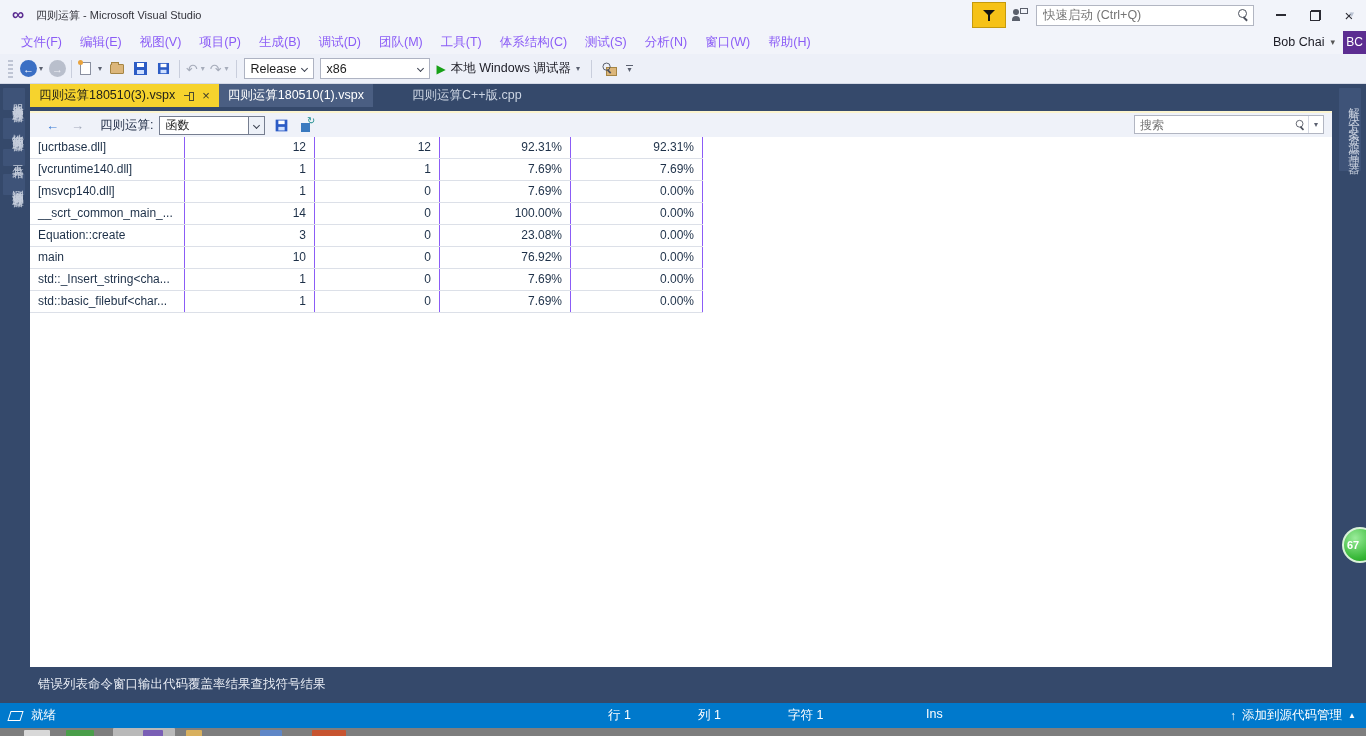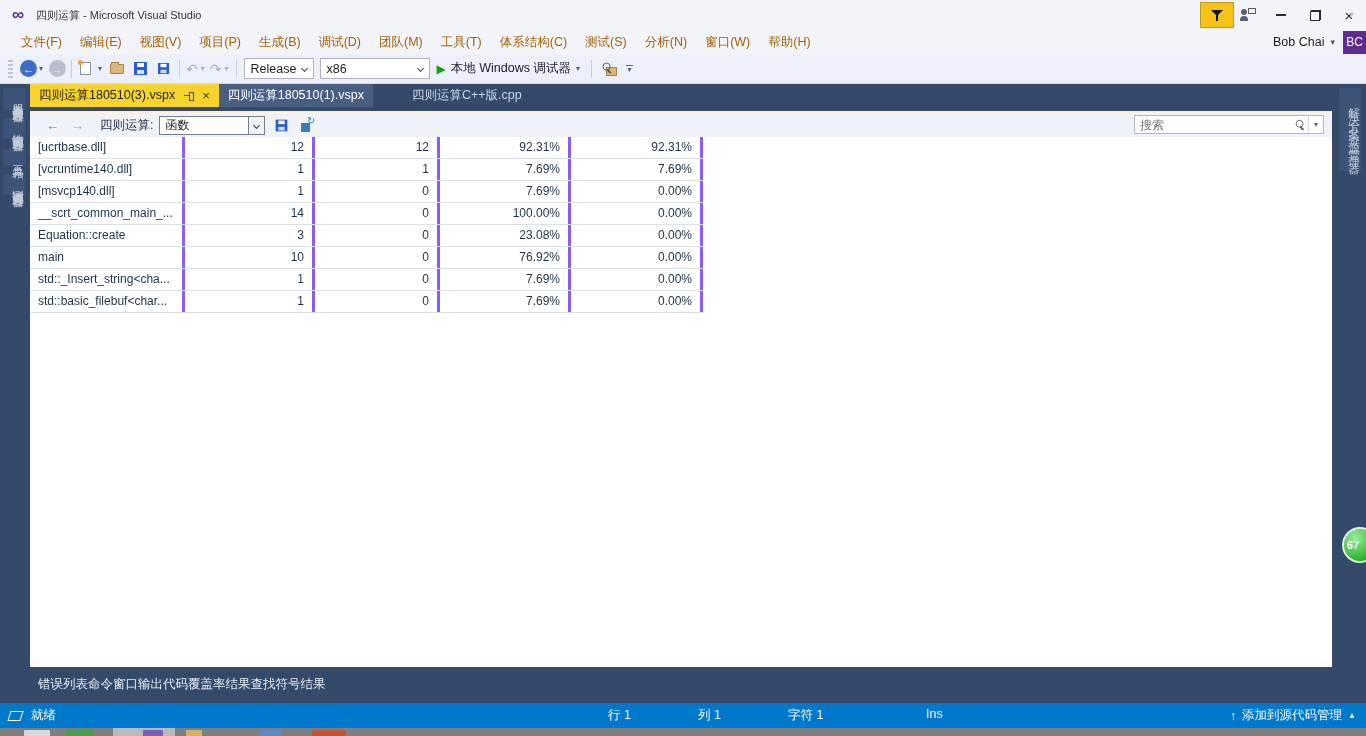--- a/index.html
+++ b/index.html
@@ -27,21 +27,21 @@
   .magnifier::after { content:""; position:absolute; width:5px; height:1.5px; background:#4b505c; transform:rotate(45deg); left:6px; top:8.5px; }
   .winbtn { width:34px; height:30px; display:flex; align-items:center; justify-content:center; color:#2b2b33; font-size:13px; }
   .minline { width:10px; height:2px; background:#2b2b33; }
   .restore-ico { position:relative; width:11px; height:11px; }
   .restore-ico::before { content:""; position:absolute; top:0; right:0; width:8px; height:8px; border:1px solid #2b2b33; }
   .restore-ico::after { content:""; position:absolute; bottom:0; left:0; width:8px; height:8px; border:1px solid #2b2b33; background:#F2F4FA; }
   .close-glyph { font-size:15px; }
 
   
   .menubar { height:24px; background:#F2F4FA; display:flex; align-items:center; padding-left:12px; position:relative; }
-  .menu-item { padding:0 9px; font-size:12.5px; color:#a16207; height:24px; line-height:24px; }
+  .menu-item { padding:0 9px; font-size:12.5px; color:#8b5cf6; height:24px; line-height:24px; }
   .menu-right { position:absolute; right:0; top:0; height:24px; display:flex; align-items:center; }
   .user-name { color:#1b1b24; margin-right:6px; }
   .user-caret { color:#555; font-size:9px; margin-right:8px; }
   .avatar { width:23px; height:23px; background:#5C2D91; color:#fff; font-size:12px; display:flex; align-items:center; justify-content:center; }
 
   
   .toolbar { height:30px; background:#EDF0F8; display:flex; align-items:center; padding-left:4px; border-bottom:1px solid #D4D9E6; }
   .grip { width:5px; height:18px; margin:0 4px; background:repeating-linear-gradient(#bfc5d4 0 2px, transparent 2px 4px); }
   .tb-sep { width:1px; height:18px; background:#C9CEDC; margin:0 4px; }
   .navcircle { width:17px; height:17px; border-radius:50%; background:#3A6FC4; color:#fff; font-size:11px; display:flex; align-items:center; justify-content:center; margin:0 1px 0 3px; }
@@ -117,21 +117,21 @@
   .thead { display:flex; border-bottom:1px solid #C7CDD8; background:#fff; }
   .th { height:23px; line-height:23px; padding:0 8px; border-right:1px solid #CPD; border-right:1px solid #C9D0DC; white-space:nowrap; overflow:hidden; text-align:right; font-size:12px; color:#1d3048; }
   .th:nth-of-type(1) { width:155px; text-align:left; }
   .th:nth-of-type(2) { width:130px; }
   .th:nth-of-type(3) { width:125px; }
   .th:nth-of-type(4) { width:131px; }
   .th:nth-of-type(5) { width:132px; }
   .th .sort-arrow { display:none; font-size:8px; margin-left:3px; color:#3b4a63; }
   .th.sorted .sort-arrow { display:inline; }
   .tr { display:flex; border-bottom:1px solid #DCE0E8; }
-  .td { height:21px; line-height:21px; padding:0 8px; border-right:3px solid #8b5cf6; white-space:nowrap; overflow:hidden; text-align:right; }
+  .td { height:21px; line-height:21px; padding:0 8px; border-right:1px solid #8b5cf6; white-space:nowrap; overflow:hidden; text-align:right; }
   .td:nth-child(1) { width:155px; text-align:left; }
   .td:nth-child(2) { width:130px; }
   .td:nth-child(3) { width:125px; }
   .td:nth-child(4) { width:131px; }
   .td:nth-child(5) { width:132px; }
 
   
   .bottombar { height:36px; background:#35496B; display:flex; align-items:flex-start; padding:9px 0 0 8px; }
   .bottom-tab { color:#E9EDF5; font-size:12.5px; }
 
@@ -169,20 +169,24 @@
   <div class="titlebar">
     <span class="vs-logo">∞</span>
     <span class="title-text">四则运算 - Microsoft Visual Studio</span>
     <div class="title-right">
       <span class="flag-btn">
           <span class="funnel"></span>
         </span>
       <span class="person-ico">
           <span class="person-bubble"></span>
         </span>
+      <div class="quicklaunch">
+        <input placeholder="快速启动 (Ctrl+Q)" style="">
+        <span class="magnifier"></span>
+      </div>
       <span class="winbtn">
           <span class="minline"></span>
         </span>
       <span class="winbtn">
           <span class="restore-ico"></span>
         </span>
       <span class="winbtn close-glyph">×</span>
     </div>
   </div>
 

